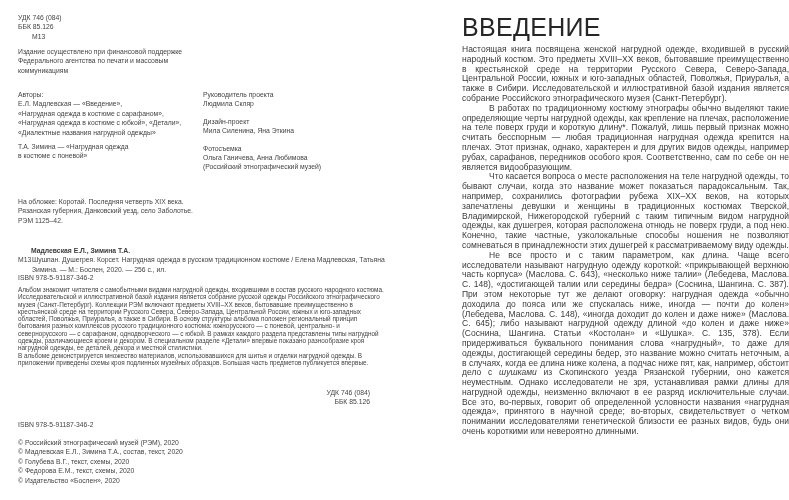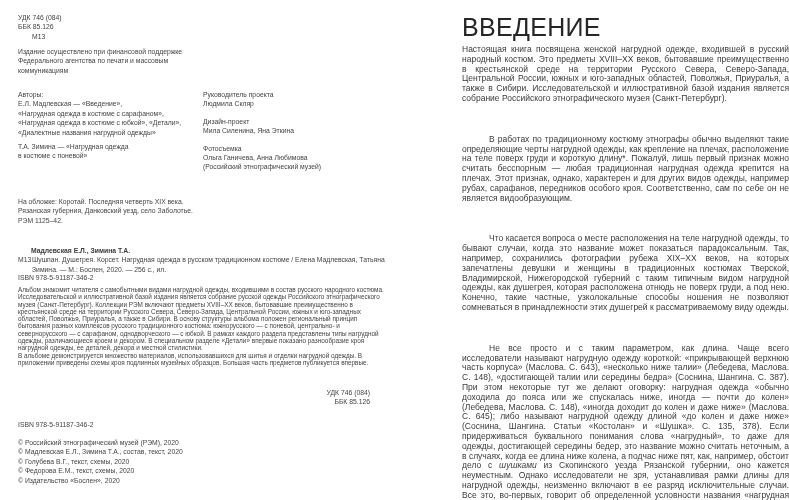--- a/index.html
+++ b/index.html
@@ -21,21 +21,21 @@
   .annot p{margin:0;font-size:6.4px;line-height:7.3px;}
   .right-align{text-align:right;}
   
   .intro-title{
     font-size:25px;line-height:26px;font-weight:500;color:#262626;
     letter-spacing:.3px;
   }
   .intro-body{width:327px;font-size:8.5px;line-height:9.8px;color:#3a3a3a;
     text-align:justify;hyphens:auto;-webkit-hyphens:auto;}
   .intro-body p{margin:0;}
-  .intro-body p.ind{text-indent:27px;margin-top:31px;}
+  .intro-body p.ind{text-indent:27px;}
   .it{font-style:italic;}
 </style>
 </head>
 <body>
 
 <div class="abs imprint" style="left:18px;top:13px;">
   <div>УДК 746 (084)</div>
   <div>ББК 85.126</div>
   <div class="indent">М13</div>
 </div>

